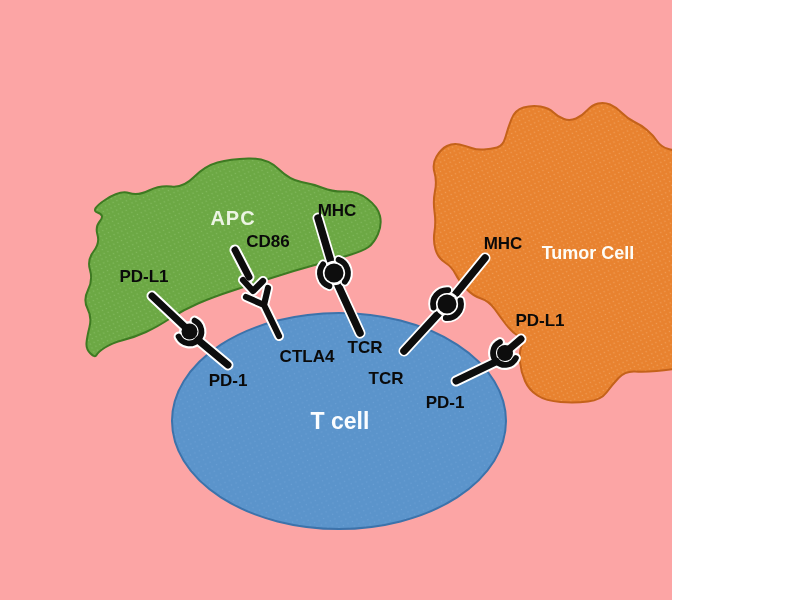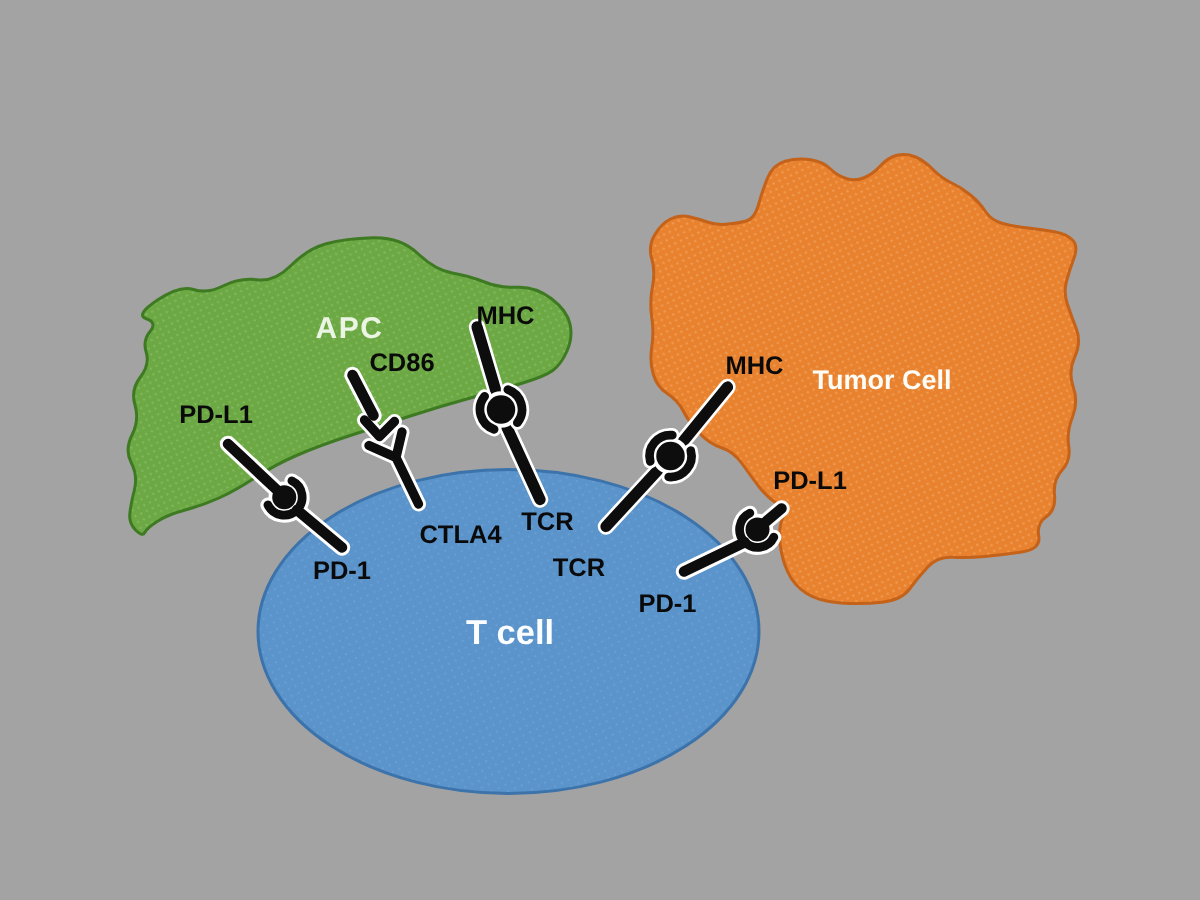--- a/index.html
+++ b/index.html
@@ -1,16 +1,16 @@
 <!DOCTYPE html>
 <html><head>
 <meta charset="utf-8">
 <style>
   html,body{margin:0;padding:0;background:#ffffff;}
-  .stage{position:relative;width:800px;height:600px;background:#a3a3a3;overflow:hidden;
+  .stage{position:relative;width:672px;height:600px;background:#fca5a5;overflow:hidden;
          font-family:"Liberation Sans","DejaVu Sans",sans-serif;}
   svg{position:absolute;left:0;top:0;}
   text{font-family:"Liberation Sans","DejaVu Sans",sans-serif;font-weight:700;}
   .lbl-black{fill:#0a0a0a;font-size:17px;}
   .lbl-apc{fill:#ecf4e3;font-size:20px;letter-spacing:1px;}
   .lbl-tumor{fill:#fdfdf8;font-size:18px;}
   .lbl-tcell{fill:#fbfdff;font-size:23px;}
   .stalk{stroke:#0d0d0d;stroke-width:7;stroke-linecap:round;fill:none;}
   .stalk-thick{stroke:#0d0d0d;stroke-width:7.5;stroke-linecap:round;fill:none;}
   .arc{stroke:#0d0d0d;stroke-width:5.8;stroke-linecap:round;fill:none;}

